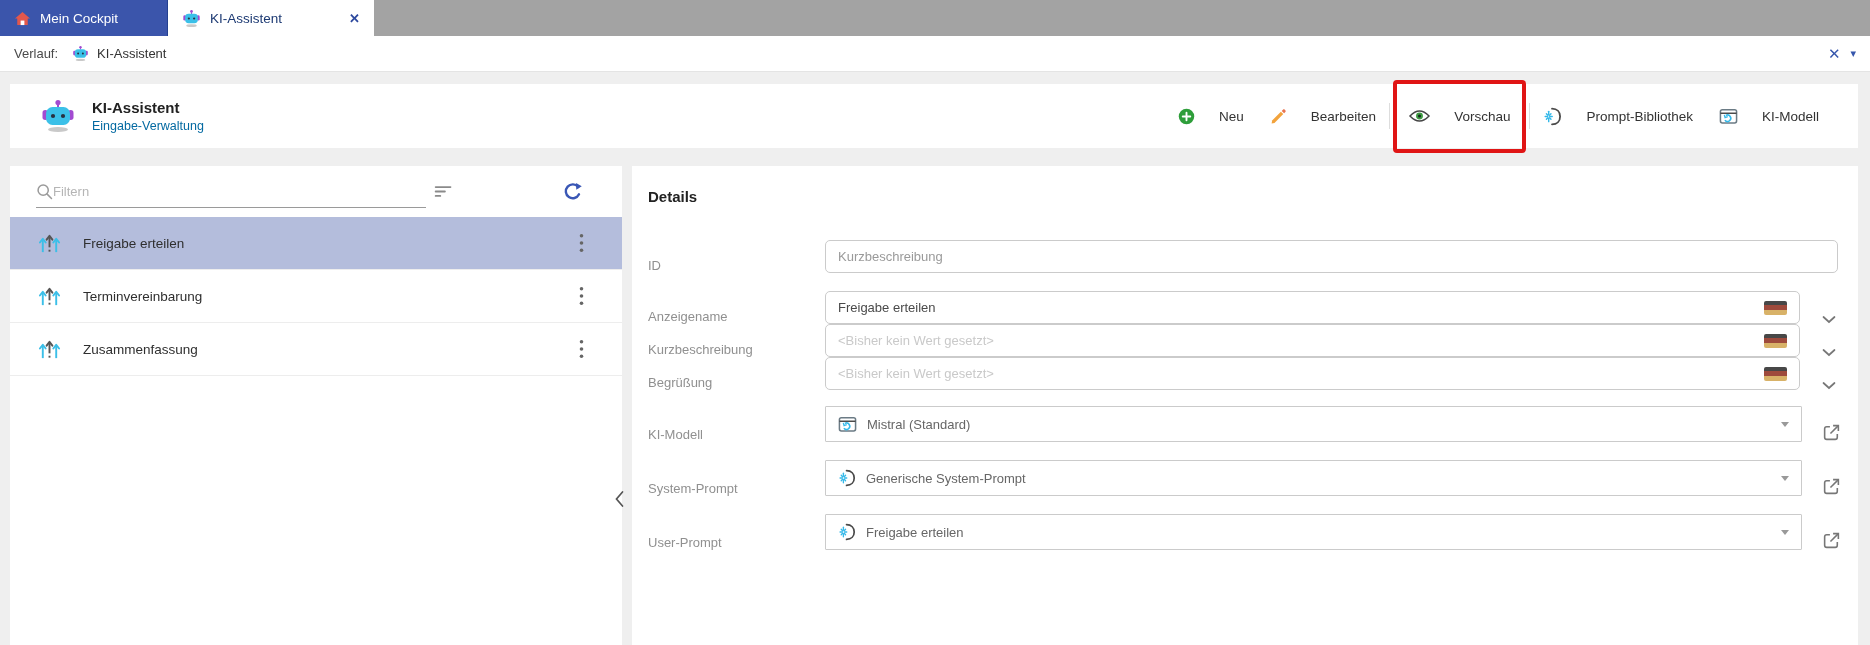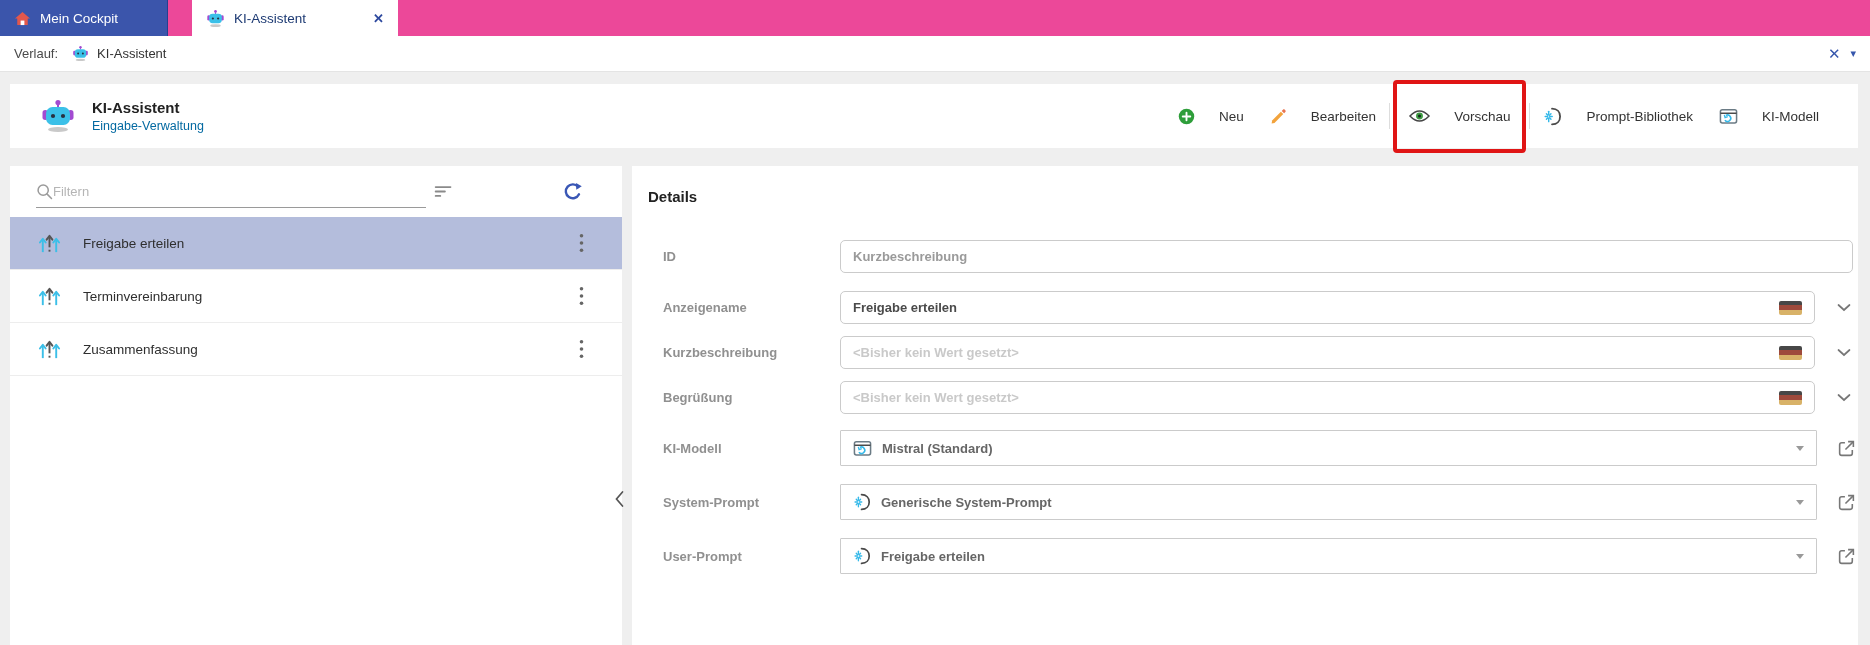--- a/index.html
+++ b/index.html
@@ -1,21 +1,21 @@
 <!DOCTYPE html>
 <html><head>
 <meta charset="utf-8">
 <style>
   * { margin:0; padding:0; box-sizing:border-box; }
   html,body { width:1870px; height:645px; overflow:hidden; background:#fff;
               font-family:"Liberation Sans", sans-serif; }
 
   
   .tab-bar { position:absolute; top:0; left:0; width:1870px; height:36px;
-             background:#ec4899; display:flex;gap:24px; }
+             background:#a3a3a3; display:flex; }
   .tab { display:flex; align-items:center; gap:9px; padding:0 14px; cursor:pointer; }
   .tab-cockpit { width:168px; background:#3b55ab; color:#fff; font-size:13.5px;
                  border-right:1px solid #24408f; }
   .tab-active { width:206px; background:#fff; color:#1d3a73; font-size:13.5px;
                 justify-content:flex-start; }
   .tab-active .tab-close { margin-left:auto; color:#2d499e; font-weight:700;
                            font-size:13px; cursor:pointer; }
 
   
   .history-bar { position:absolute; top:36px; left:0; width:1870px; height:36px;
@@ -64,42 +64,42 @@
   .kebab { position:absolute; right:34px; top:50%; transform:translateY(-50%);
            cursor:pointer; display:flex; padding:4px; }
 
   .collapse-handle { position:absolute; left:614px; top:490px; cursor:pointer; }
 
   
   .details-card { position:absolute; top:166px; left:632px; width:1226px; height:479px;
                   background:#fff; padding-top:22px; }
   .details-title { margin-left:16px; font-size:15px; font-weight:700; color:#222; }
   .form { margin-top:35px; }
-  .form-row { display:flex; align-items:center; padding-left:31px;font-weight:bold; }
+  .form-row { display:flex; align-items:flex-end; padding-left:16px; }
   .form-label { width:177px; color:#909090; font-size:13px; flex:none; }
   .input { height:33px; border:1px solid #cbcbcb; border-radius:5px; background:#fff;
            display:flex; align-items:center; padding:0 12px; font-size:13px; }
   .input.w-id   { width:1013px; }
   .input.w-lang { width:975px; }
   .val-muted { color:#9a9a9a; }
   .val-dark  { color:#4a4a4a; }
   .val-ph    { color:#c9c9c9; }
   .flag { width:23px; height:14px; border-radius:2px; overflow:hidden;
           margin-left:auto; flex:none; }
   .flag div { height:33.4%; }
   .f-black { background:#474747; } .f-red { background:#9e4a3c; } .f-gold { background:#d8b268; }
   .chevron-out { margin-left:22px; display:flex; cursor:pointer; }
   .dropdown { height:36px; width:977px; border:1px solid #cbcbcb; border-radius:1px;
               display:flex; align-items:center; gap:10px; padding:0 12px;
               font-size:13px; color:#666; cursor:pointer; }
   .dd-caret { margin-left:auto; width:0; height:0; border-left:4.5px solid transparent;
               border-right:4.5px solid transparent; border-top:5.5px solid #999; }
   .ext-btn { margin-left:20px; display:flex; cursor:pointer; }
 
-  .mb18 { margin-bottom:18px; } .mb12 { margin-bottom:12px; } .mb16 { margin-bottom:16px; }
+  .mb18 { margin-bottom:18px; } .mb12 { } .mb16 { margin-bottom:16px; }
 </style>
 </head>
 <body>
 
 <div class="tab-bar">
   <div class="tab tab-cockpit">
     <svg width="17" height="15" viewBox="0 0 18 16">
         <path d="M9 1 L17 8 H14.6 V15 H3.4 V8 H1 Z" fill="#e2574c"></path>
         <rect x="7" y="10.2" width="4" height="4.8" fill="#fff"></rect>
       </svg>

